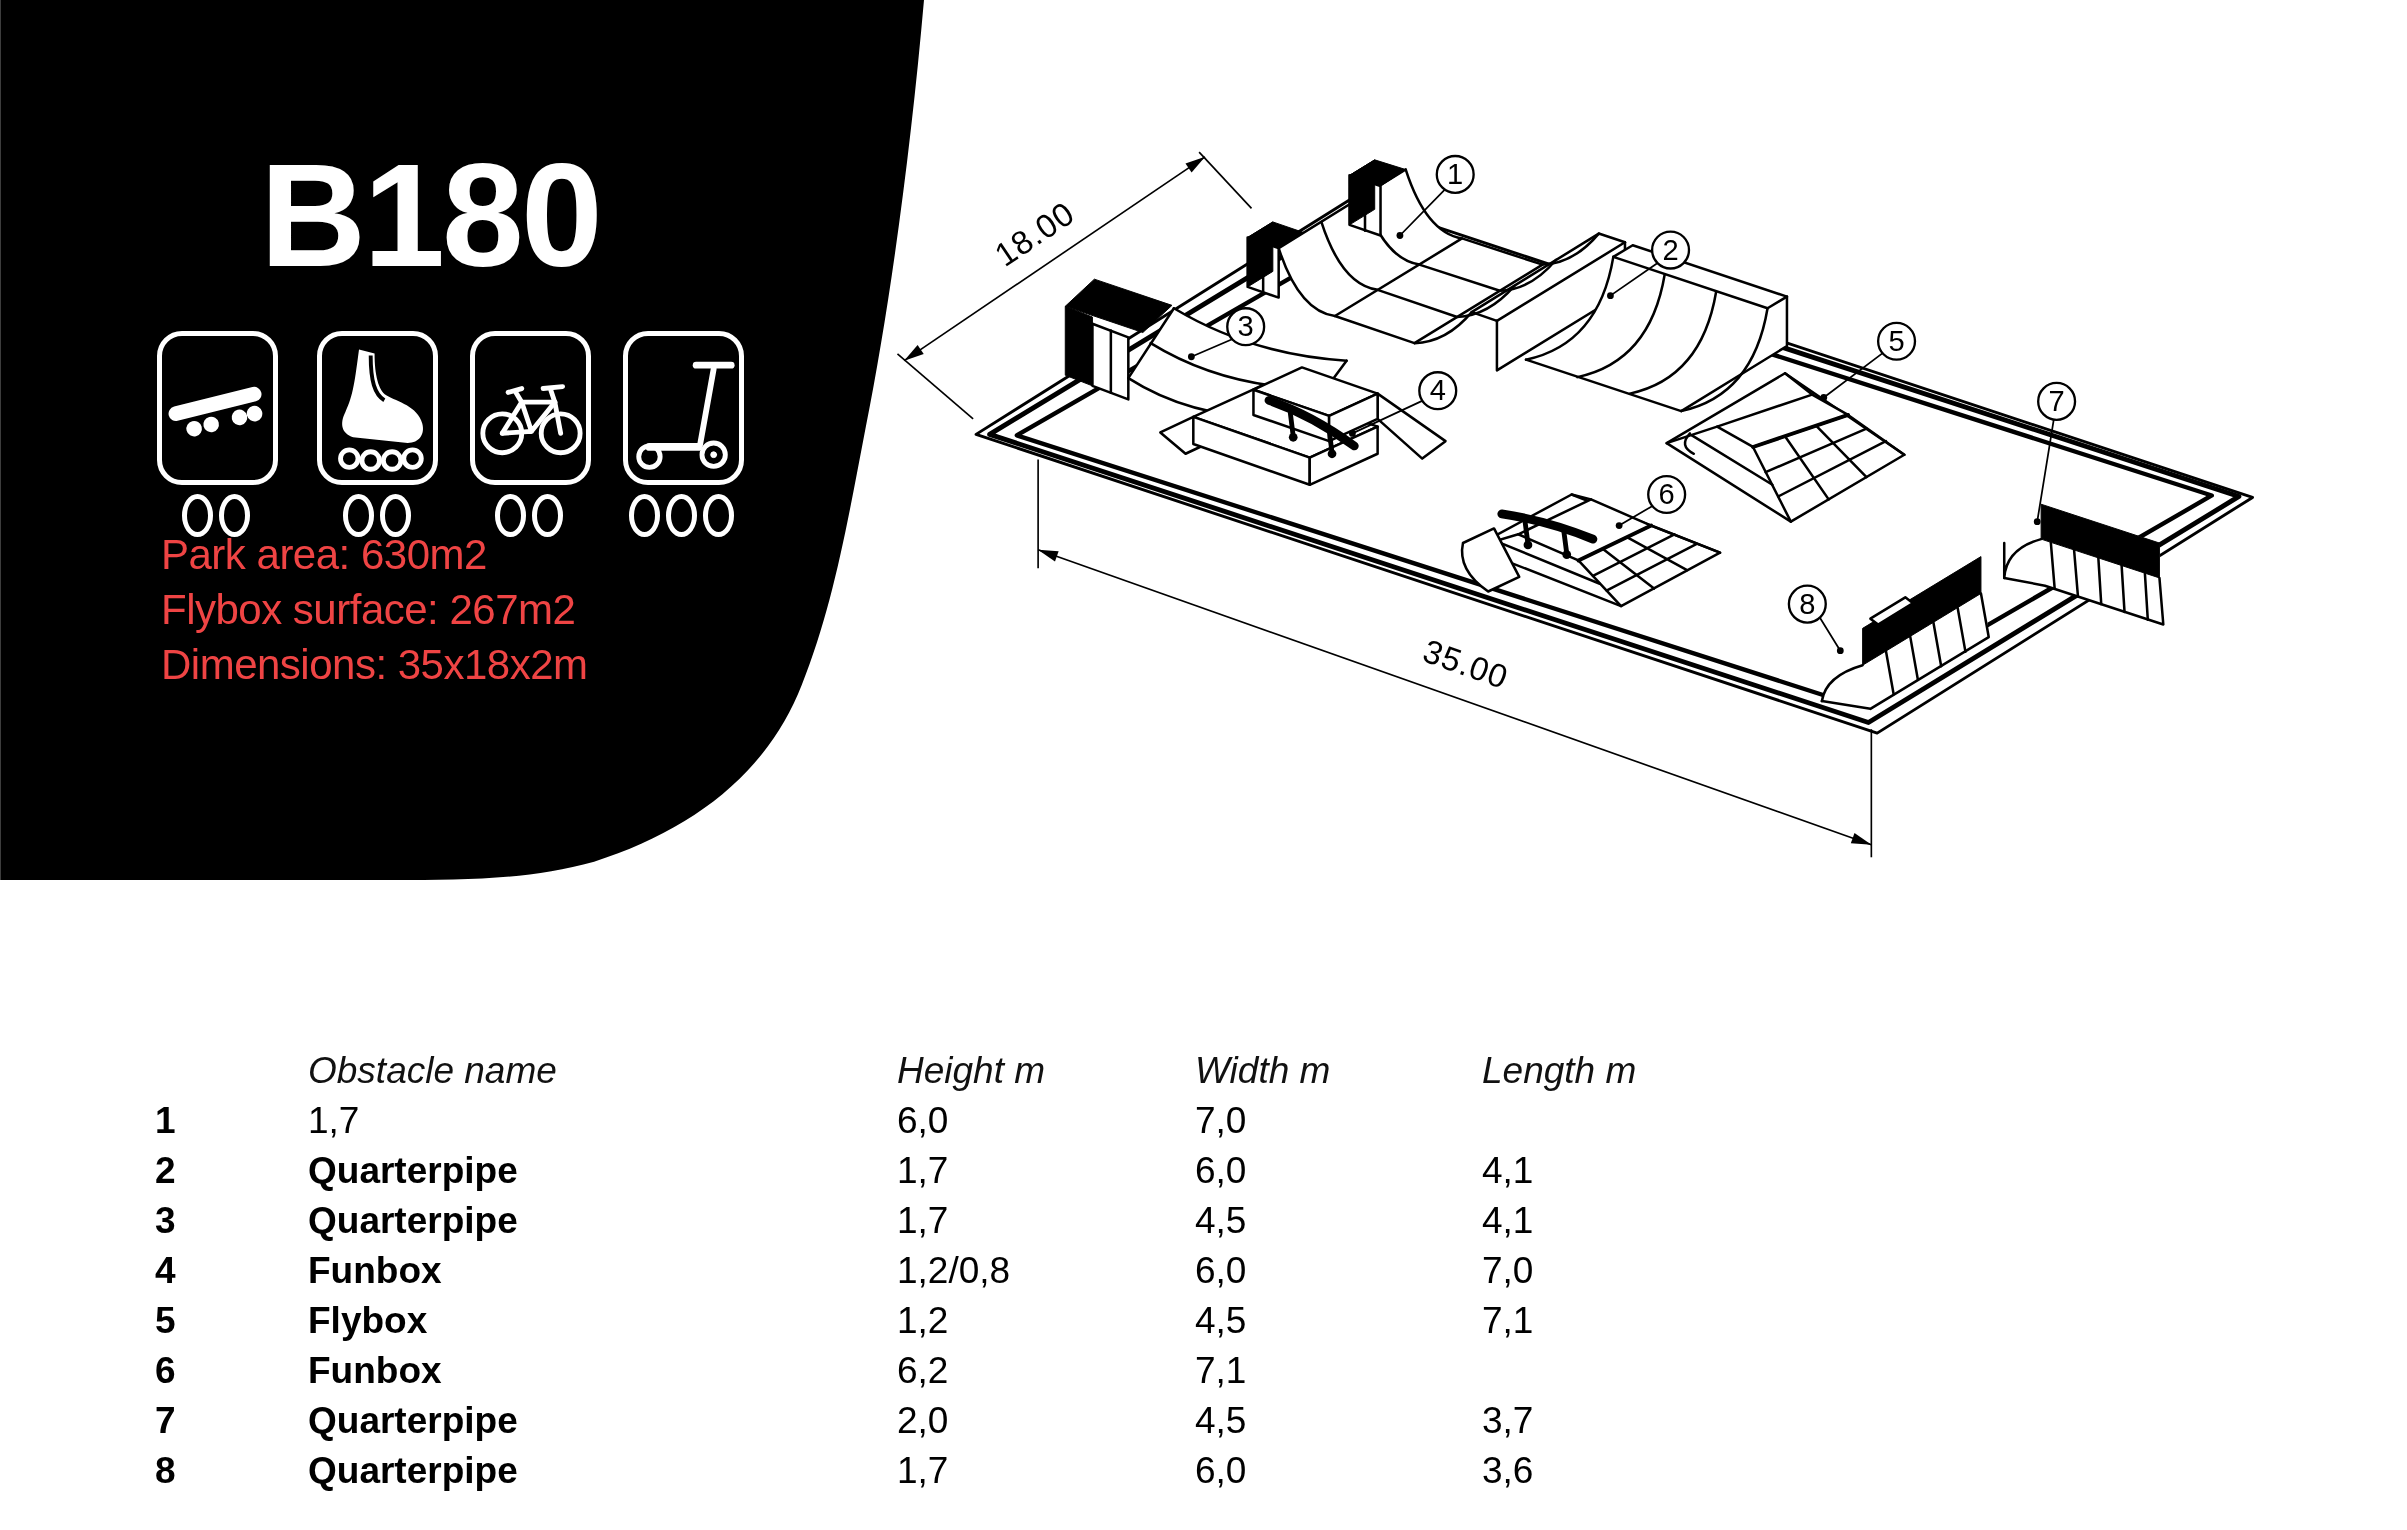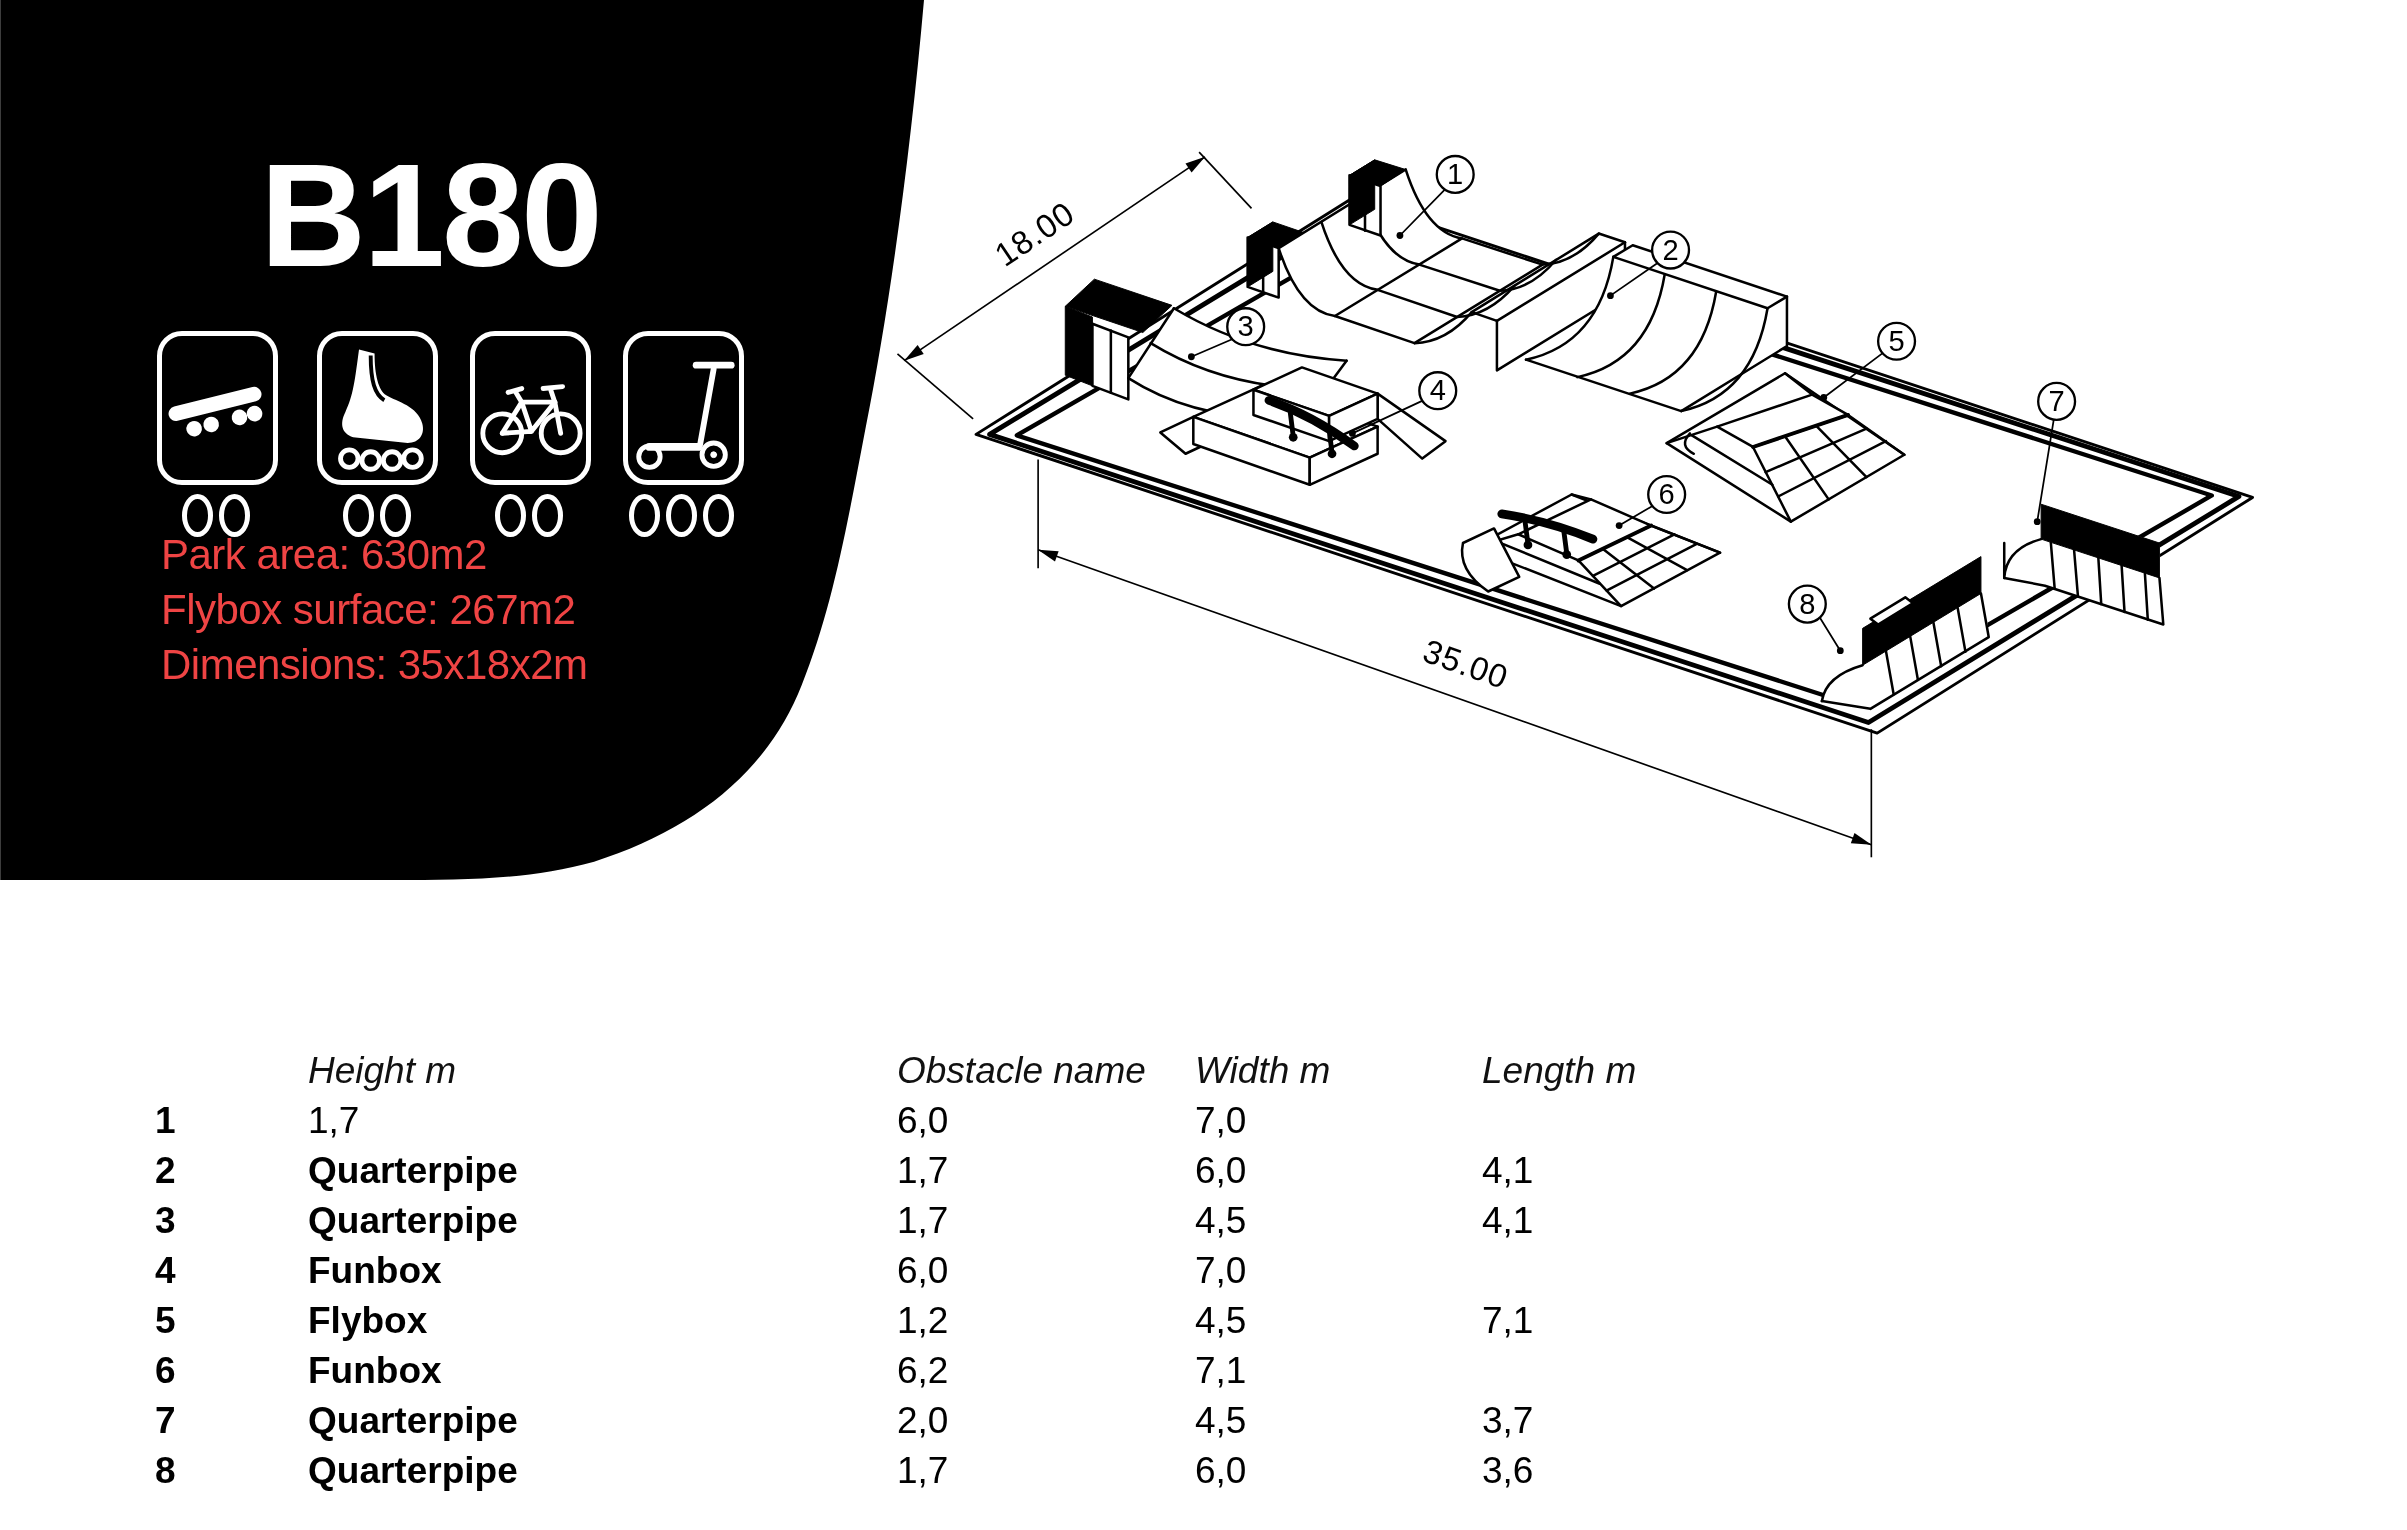--- a/index.html
+++ b/index.html
@@ -296,22 +296,22 @@
     </g>
     <g>
       <circle class="callout" cx="1863" cy="623" r="19"></circle>
       <text class="callout-num" x="1863" y="633">8</text>
     </g>
   </svg>
 
   <div class="obstacle-table">
     <div class="t-row t-head">
       <span></span>
+      <span>Obstacle name</span>
       <span>Height m</span>
-      <span>Obstacle name</span>
       <span>Width m</span>
       <span>Length m</span>
     </div>
     <div class="t-row">
       <span class="c-num">1</span>
       <span class="c-val">1,7</span>
       <span class="c-val">6,0</span>
       <span class="c-val">7,0</span>
     </div>
     <div class="t-row">
@@ -324,20 +324,21 @@
     <div class="t-row">
       <span class="c-num">3</span>
       <span class="c-name">Quarterpipe</span>
       <span class="c-val">1,7</span>
       <span class="c-val">4,5</span>
       <span class="c-val">4,1</span>
     </div>
     <div class="t-row">
       <span class="c-num">4</span>
       <span class="c-name">Funbox</span>
+      <span class="c-val">1,2/0,8</span>
       <span class="c-val">6,0</span>
       <span class="c-val">7,0</span>
     </div>
     <div class="t-row">
       <span class="c-num">5</span>
       <span class="c-name">Flybox</span>
       <span class="c-val">1,2</span>
       <span class="c-val">4,5</span>
       <span class="c-val">7,1</span>
     </div>

